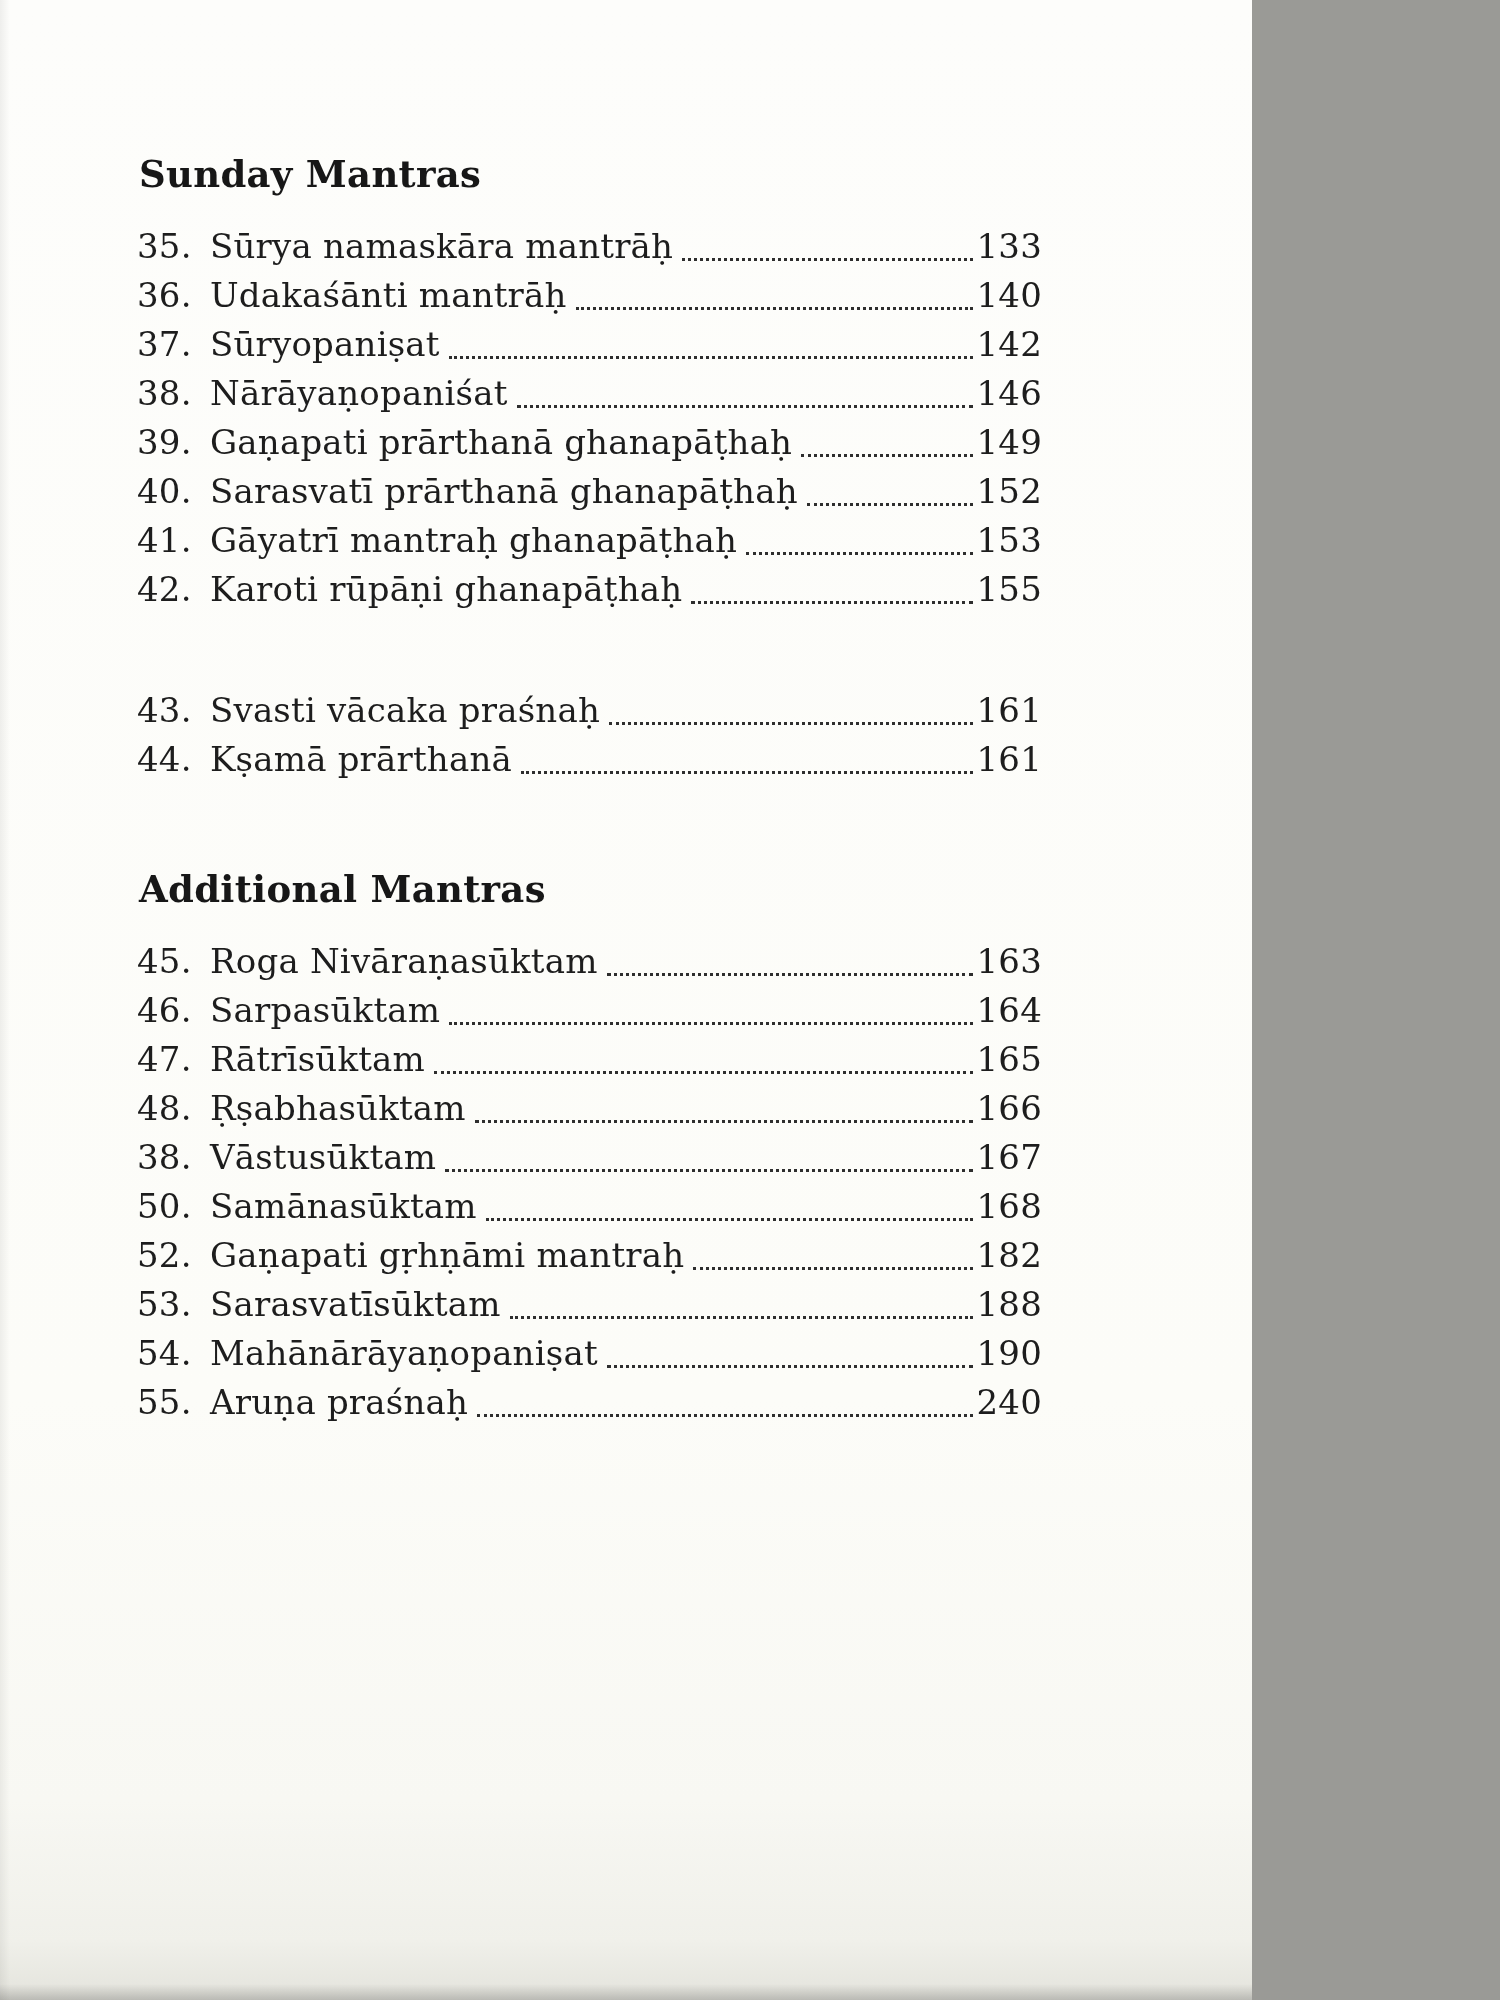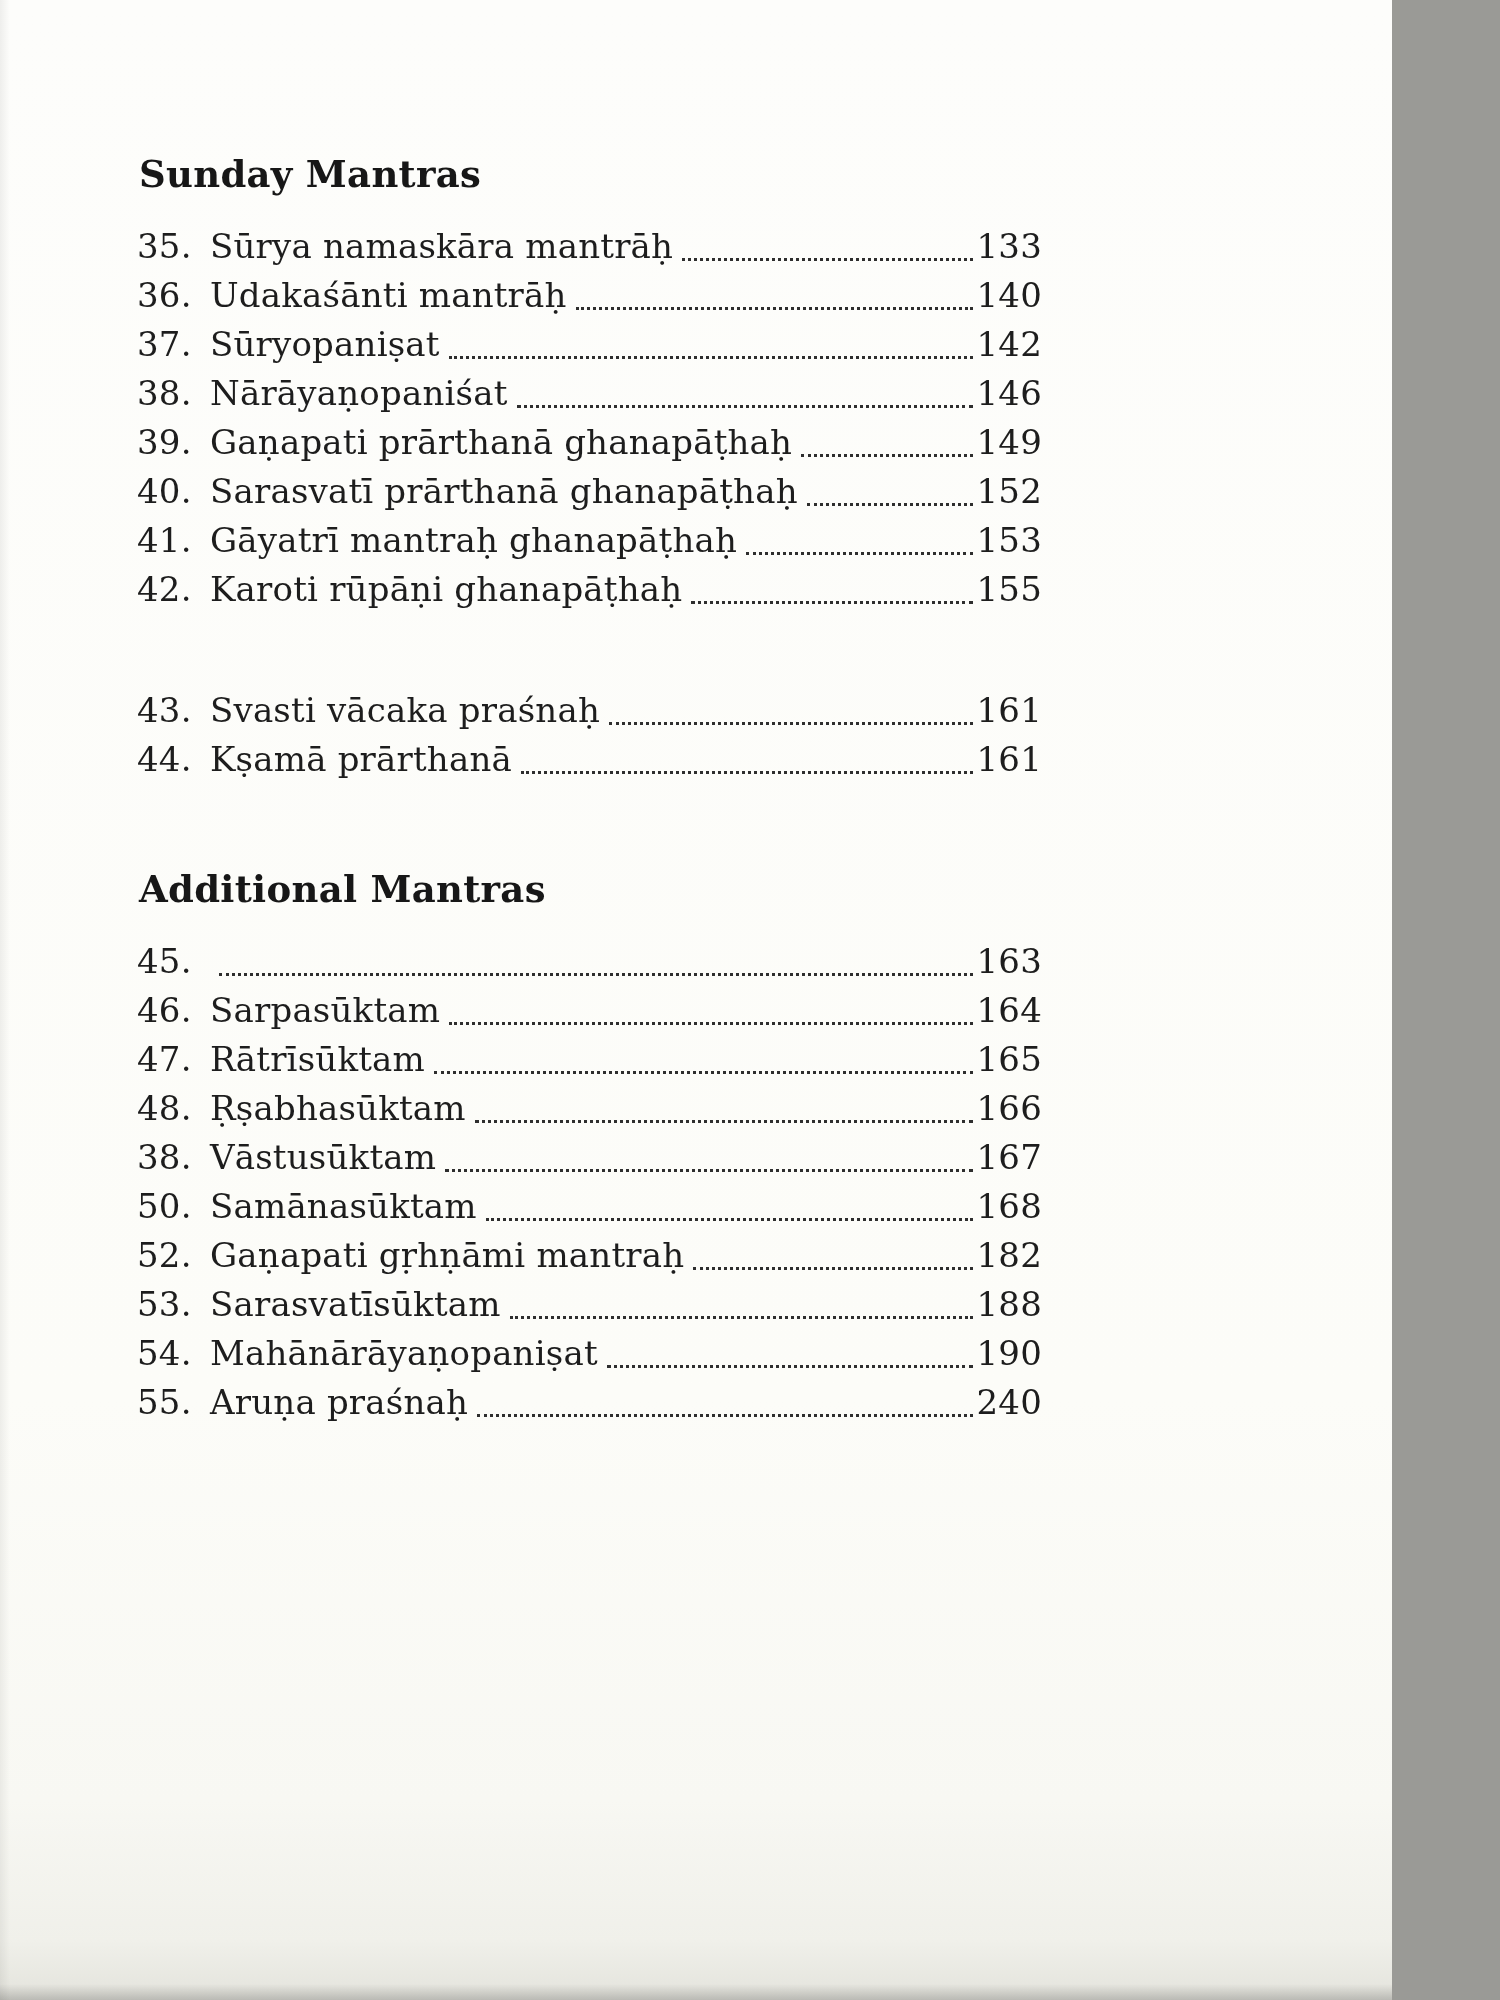--- a/index.html
+++ b/index.html
@@ -9,21 +9,21 @@
     height: 2000px;
   }
 
   body {
     font-family: "DejaVu Serif", "Liberation Serif", serif;
     background: #9a9a96;
   }
 
   .page {
     position: relative;
-    width: 1392px;
+    width: 1252px;
     height: 2000px;
     overflow: hidden;
     color: var(--ink, #1d1d1d);
     background: linear-gradient(180deg,
       #fdfdfb 0%,
       #fcfcf8 70%,
       #f8f8f3 90%,
       #f0f0ea 97%,
       #e3e3dc 100%);
   }
@@ -178,20 +178,21 @@
 </div>
         </div>
   </section>
 
   <section class="section">
     <h2 class="section-heading">Additional Mantras</h2>
     <div>
           <div class="group">
   <div class="toc-row">
     <span class="num">45.</span>
+    <span class="title">Roga Nivāraṇasūktam</span>
     <span class="leader"></span>
     <span class="pagenum">163</span>
   </div>
 
   <div class="toc-row">
     <span class="num">46.</span>
     <span class="title">Sarpasūktam</span>
     <span class="leader"></span>
     <span class="pagenum">164</span>
   </div>

